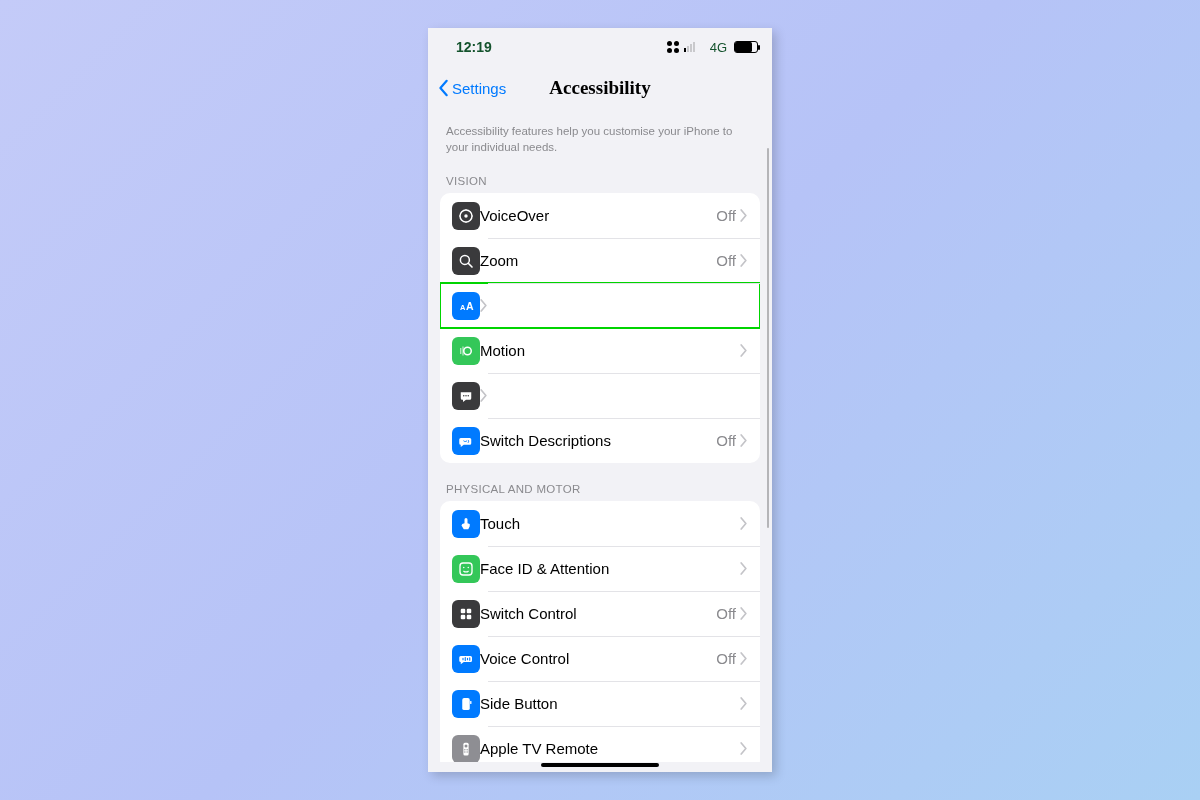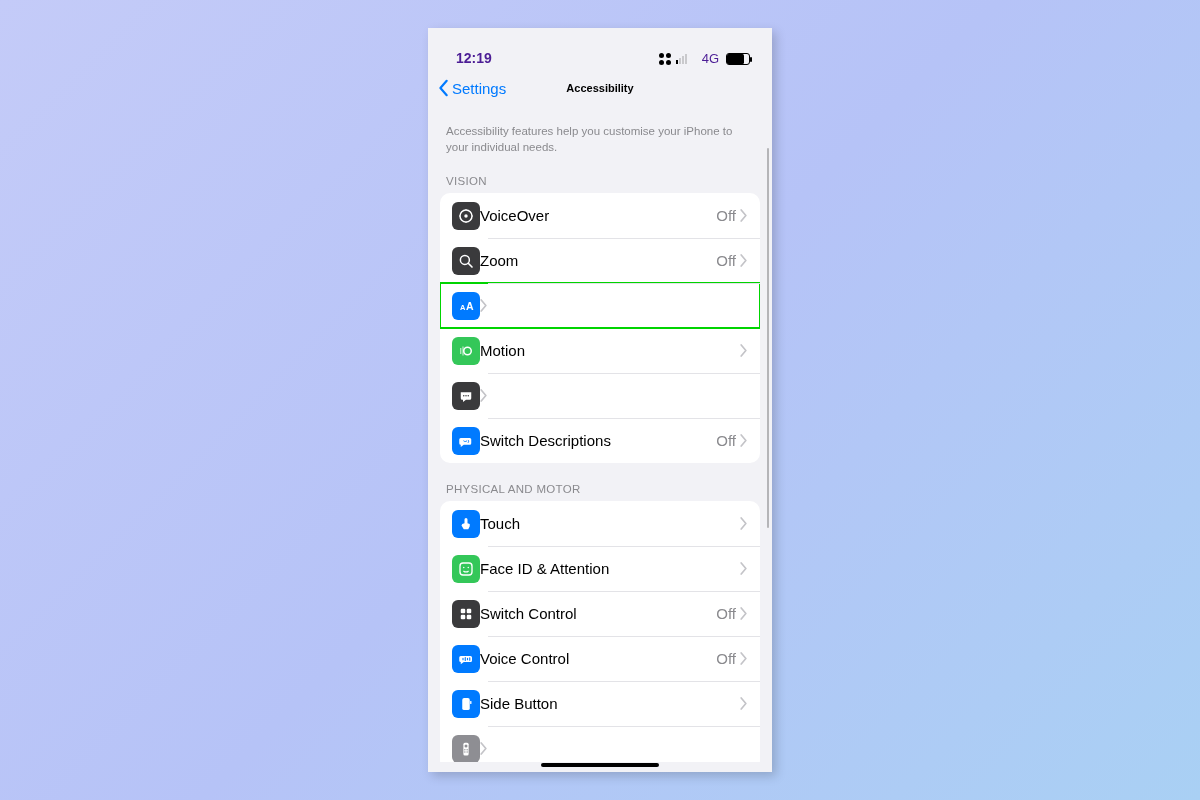--- a/index.html
+++ b/index.html
@@ -8,42 +8,42 @@
     font-family: -apple-system, "Helvetica Neue", Arial, sans-serif;
     background: linear-gradient(135deg, #c4cbf8 0%, #b6c3f7 50%, #a9d0f4 100%);
     display: flex; align-items: center; justify-content: center;
   }
   .phone {
     width: 344px; height: 744px; background: #f2f2f6;
     box-shadow: 4px 4px 10px rgba(0,0,0,.18);
     position: relative; overflow: hidden;
   }
   .statusbar {
-    height: 38px; display: flex; align-items: flex-end; justify-content: space-between;
-    padding: 0 22px 0 28px; font-size: 14px; font-weight: 600; color: #4c1d95;
+    height: 38px; display: flex; align-items: center; justify-content: space-between;
+    padding: 0 14px 0 28px; font-size: 14px; font-weight: 600; color: #14532d;
   }
   .status-right { display: flex; align-items: center; gap: 5px; }
   .sig-dots { display: grid; grid-template-columns: repeat(2,5px); grid-template-rows: repeat(2,5px); gap: 2px; }
   .sig-dots span { width:5px; height:5px; border-radius:50%; background:#000; }
   .sig-bars { display:flex; align-items:flex-end; gap:1px; }
   .sig-bars span { width:2px; background:#c9c9cc; }
   .sig-bars span:nth-child(1){height:4px;background:#000;}
   .sig-bars span:nth-child(2){height:6px;}
   .sig-bars span:nth-child(3){height:8px;}
   .sig-bars span:nth-child(4){height:10px;}
   .net-label { font-size:13px; font-weight:500; margin-left:10px;}
   .battery { width:24px; height:12px; border:1.4px solid #000; border-radius:3px; position:relative; margin-left:2px;}
   .battery::after { content:""; position:absolute; right:-3px; top:3px; width:2px; height:5px; background:#000; border-radius:1px;}
   .battery i { display:block; width:78%; height:100%; background:#000; border-radius:1.5px;}
   .navbar {
     height: 44px; display:flex; align-items:center; justify-content:center; position:relative;
   }
   .back { position:absolute; left:10px; display:flex; align-items:center; gap:2px; color:#007aff; font-size:15px;text-align:center; }
   .back svg { width:12px; height:18px; }
-  .nav-title { font-size:11px; font-weight:600; color:#000; }
+  .nav-title { font-size:19px; font-weight:600; color:#000;font-family:Liberation Serif, serif; }
   .scroll { height: calc(100% - 92px); overflow-y:auto; padding-bottom: 18px; }
   .intro { font-size:11.5px; color:#8a8a8e; padding: 14px 18px 0 18px; line-height:1.35; }
   .section-header { font-size:11.5px; letter-spacing:.3px; color:#8a8a8e; padding: 20px 18px 6px 18px; text-transform:uppercase;}
   .group { background:#fff; margin:0 12px; border-radius:10px; overflow:hidden; }
   .row {
     display:flex; align-items:center; padding:8.5px 12px; gap:0; position:relative; min-height:42px;
   }
   .row + .row::before {
     content:""; position:absolute; top:0; left:48px; right:0; height:1px; background:#e3e3e7;
   }
@@ -290,20 +290,21 @@
         <span class="icon ic-gray">
           <svg viewBox="0 0 24 24">
               <rect x="8.5" y="3.5" width="7" height="17" rx="2" fill="#fff"></rect>
               <circle cx="12" cy="8" r="2" fill="#8e8e93"></circle>
               <circle cx="10.5" cy="13" r=".9" fill="#8e8e93"></circle>
               <circle cx="13.5" cy="13" r=".9" fill="#8e8e93"></circle>
               <circle cx="10.5" cy="16" r=".9" fill="#8e8e93"></circle>
               <circle cx="13.5" cy="16" r=".9" fill="#8e8e93"></circle>
             </svg>
         </span>
+        <span class="row-label">Apple TV Remote</span>
         <span class="chev">
             <svg viewBox="0 0 8 14">
               <path d="M1 1l5 6-5 6" fill="none" stroke="#c4c4c8" stroke-width="1.8" stroke-linecap="round" stroke-linejoin="round"></path>
             </svg>
           </span>
       </div>
 
     </div>
   </div>
 

